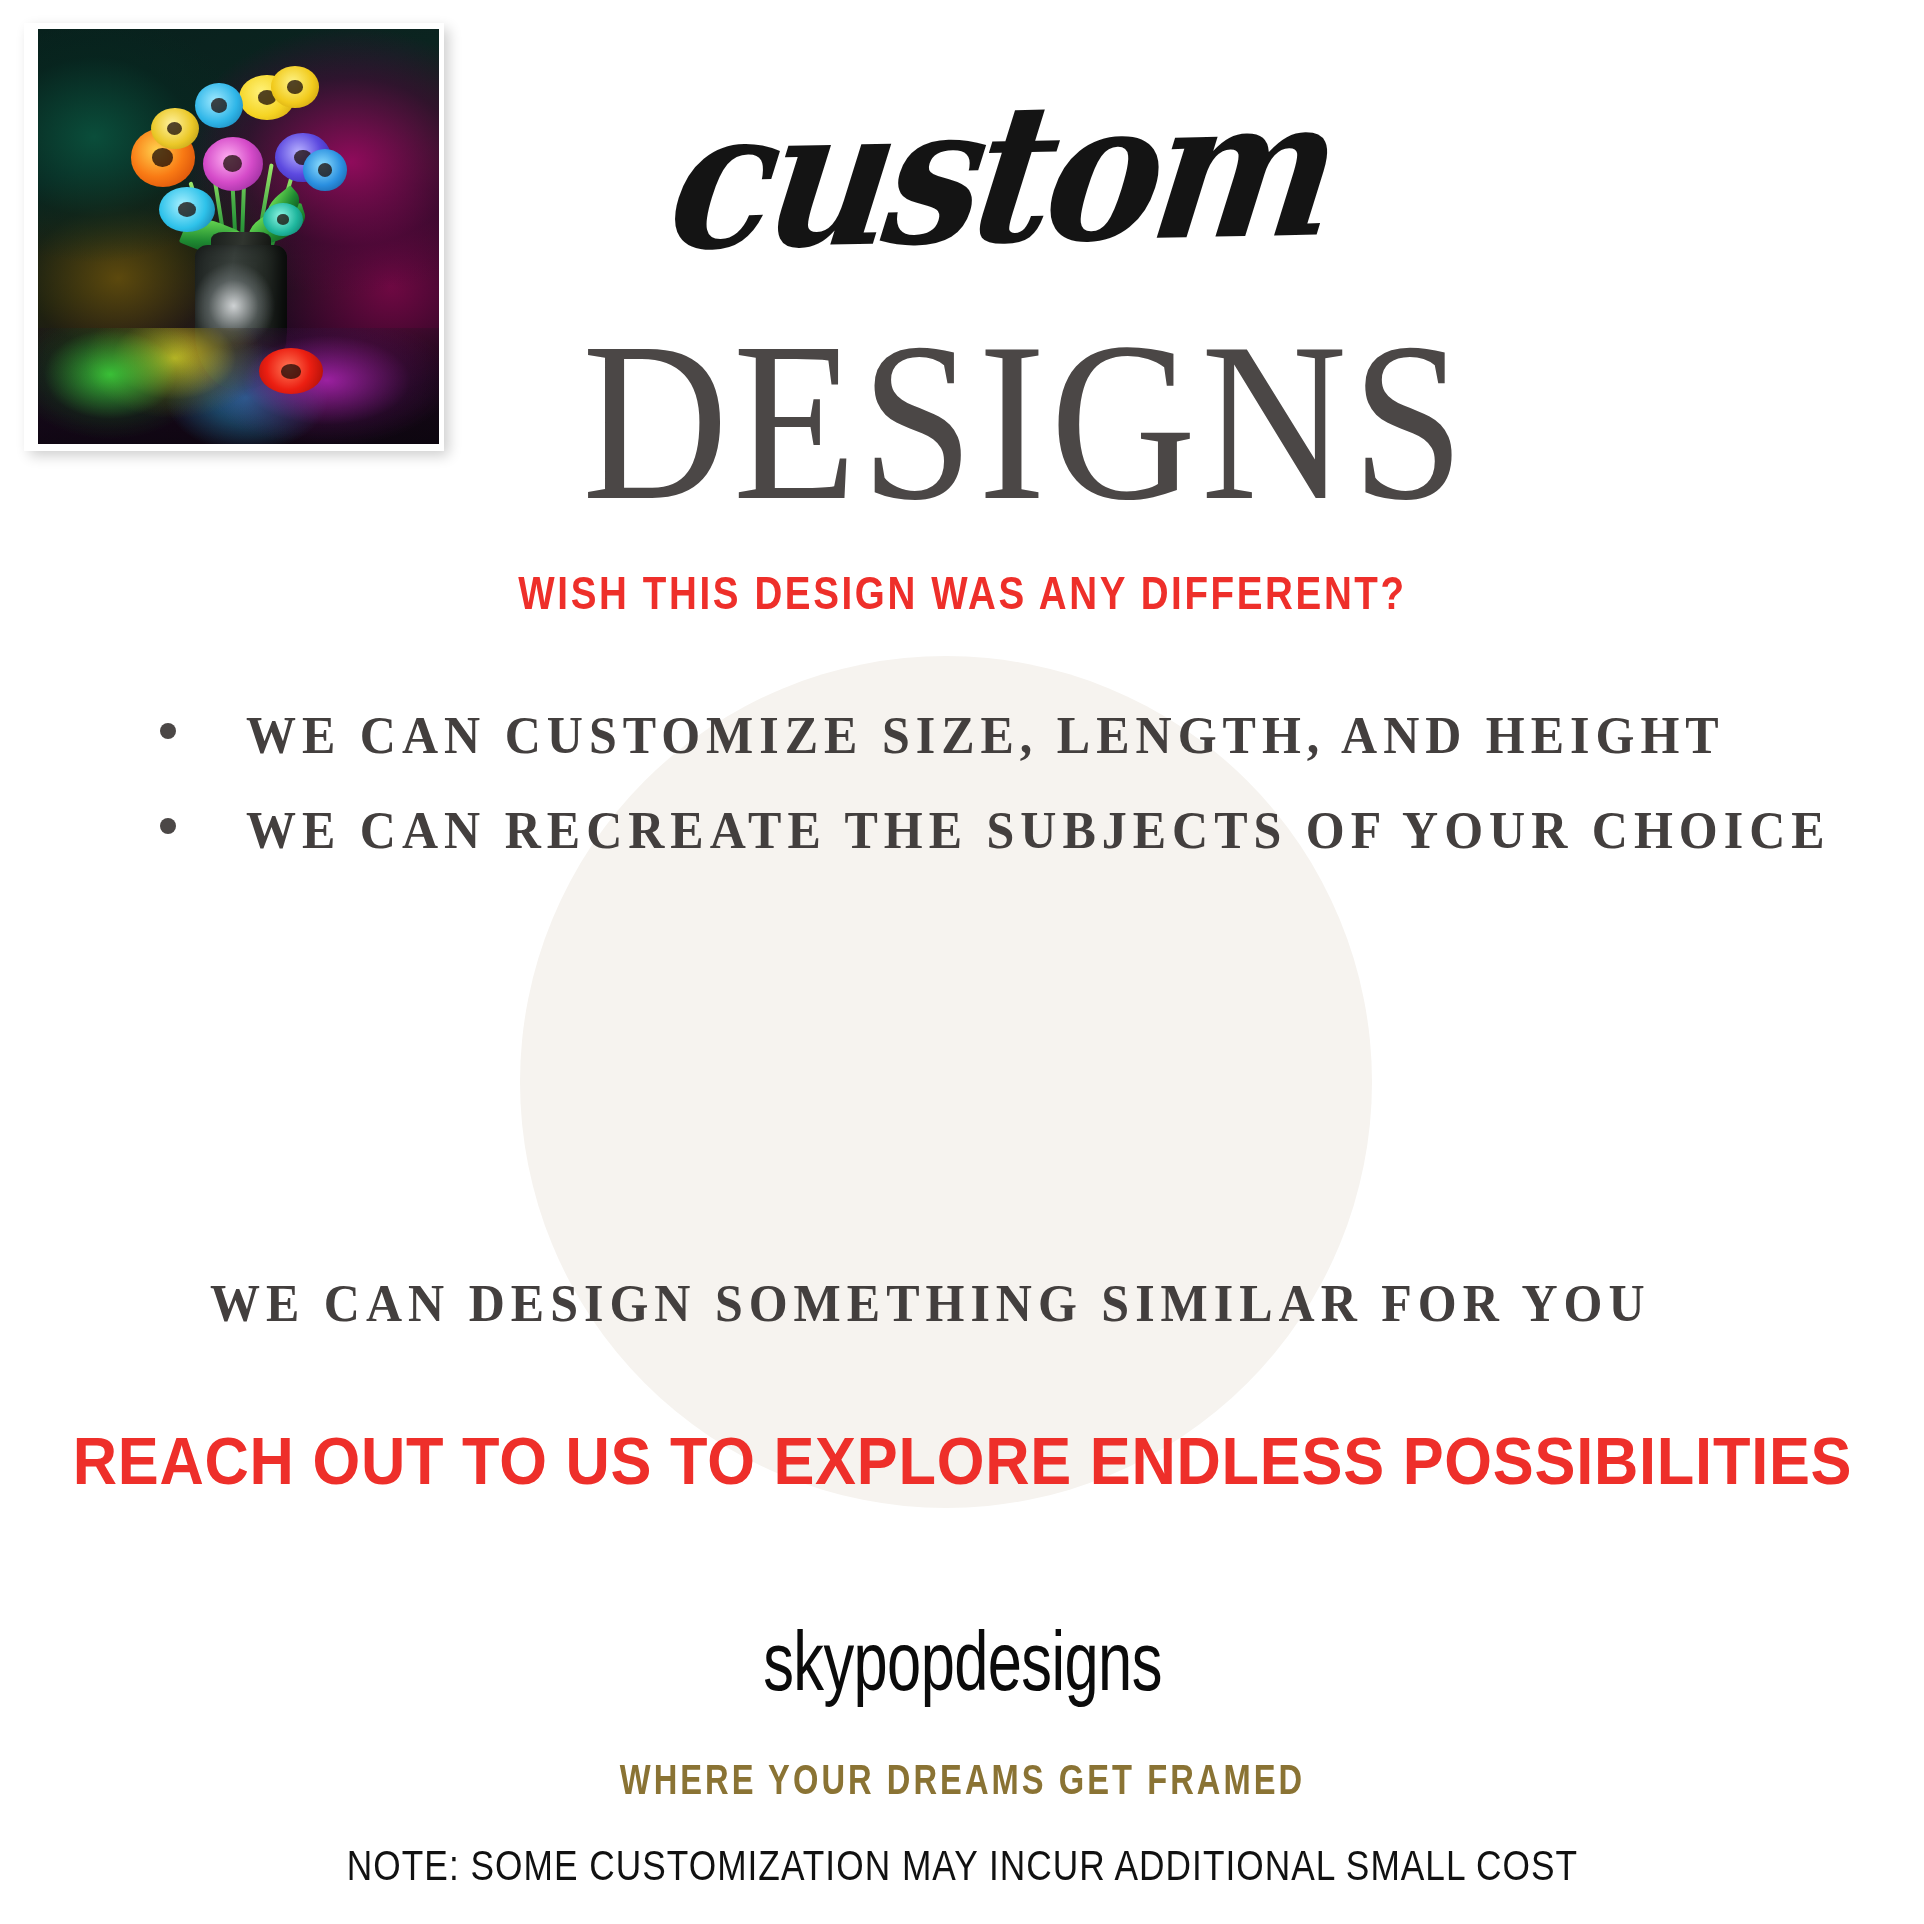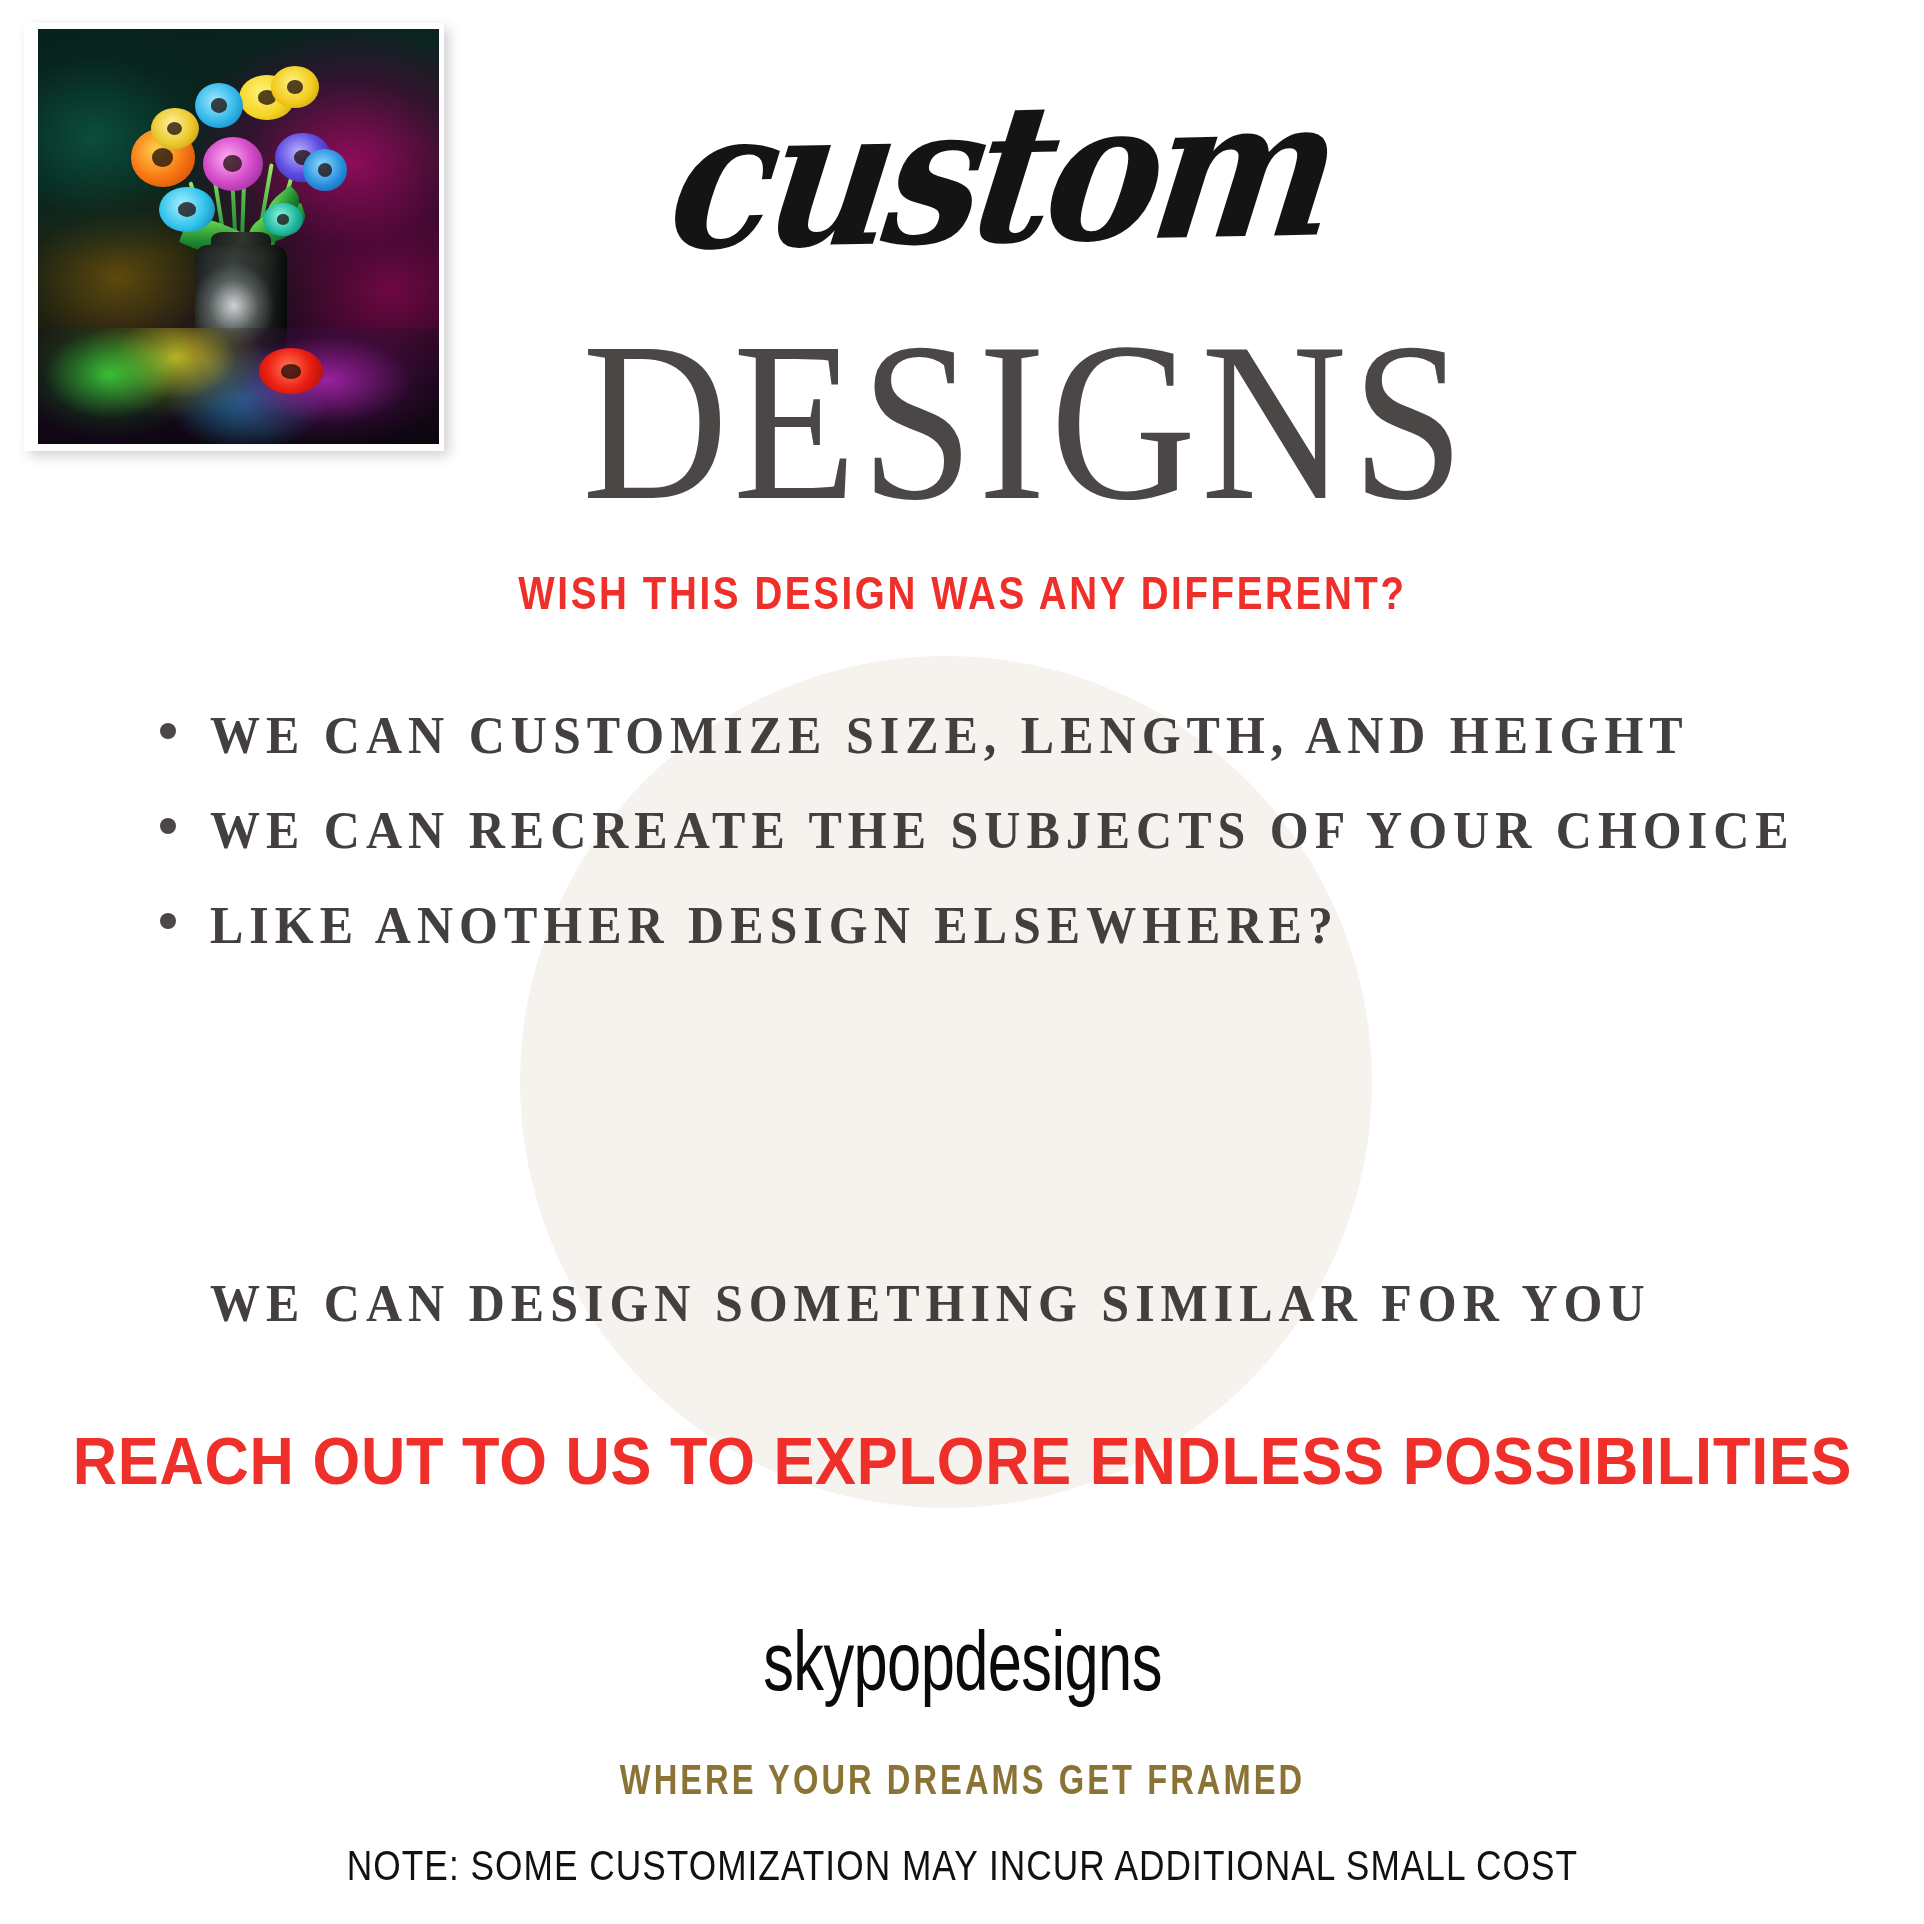--- a/index.html
+++ b/index.html
@@ -175,20 +175,21 @@
     width: 1700px;
     z-index: 4;
     margin: 0;
     padding: 0;
     list-style: none;
   }
   #benefits li {
     display: flex;
     align-items: baseline;
     height: 95px;
+    gap: 36px;
   }
   .bullet-dot {
     flex: 0 0 auto;
     width: 16px;
     height: 16px;
     border-radius: 50%;
     background: #4b4746;
     margin-right: 34px;
     position: relative;
     top: -13px;
@@ -330,24 +331,20 @@
 
   <ul id="benefits">
     <li>
       <span class="bullet-dot"></span>
       <span class="benefit-text">WE CAN CUSTOMIZE SIZE, LENGTH, AND HEIGHT</span>
     </li>
     <li>
       <span class="bullet-dot"></span>
       <span class="benefit-text">WE CAN RECREATE THE SUBJECTS OF YOUR CHOICE</span>
     </li>
-    <li>
-      <span class="bullet-dot"></span>
-      <span class="benefit-text">LIKE ANOTHER DESIGN ELSEWHERE?</span>
-    </li>
   </ul>
 
   <div id="benefit-continuation">WE CAN DESIGN SOMETHING SIMILAR FOR YOU</div>
 
   <div id="cta-red">REACH OUT TO US TO EXPLORE ENDLESS POSSIBILITIES</div>
 
   <div id="brand-name">skypopdesigns</div>
   <div id="brand-tagline">WHERE YOUR DREAMS GET FRAMED</div>
   <div id="footer-note">NOTE: SOME CUSTOMIZATION MAY INCUR ADDITIONAL SMALL COST</div>
 

